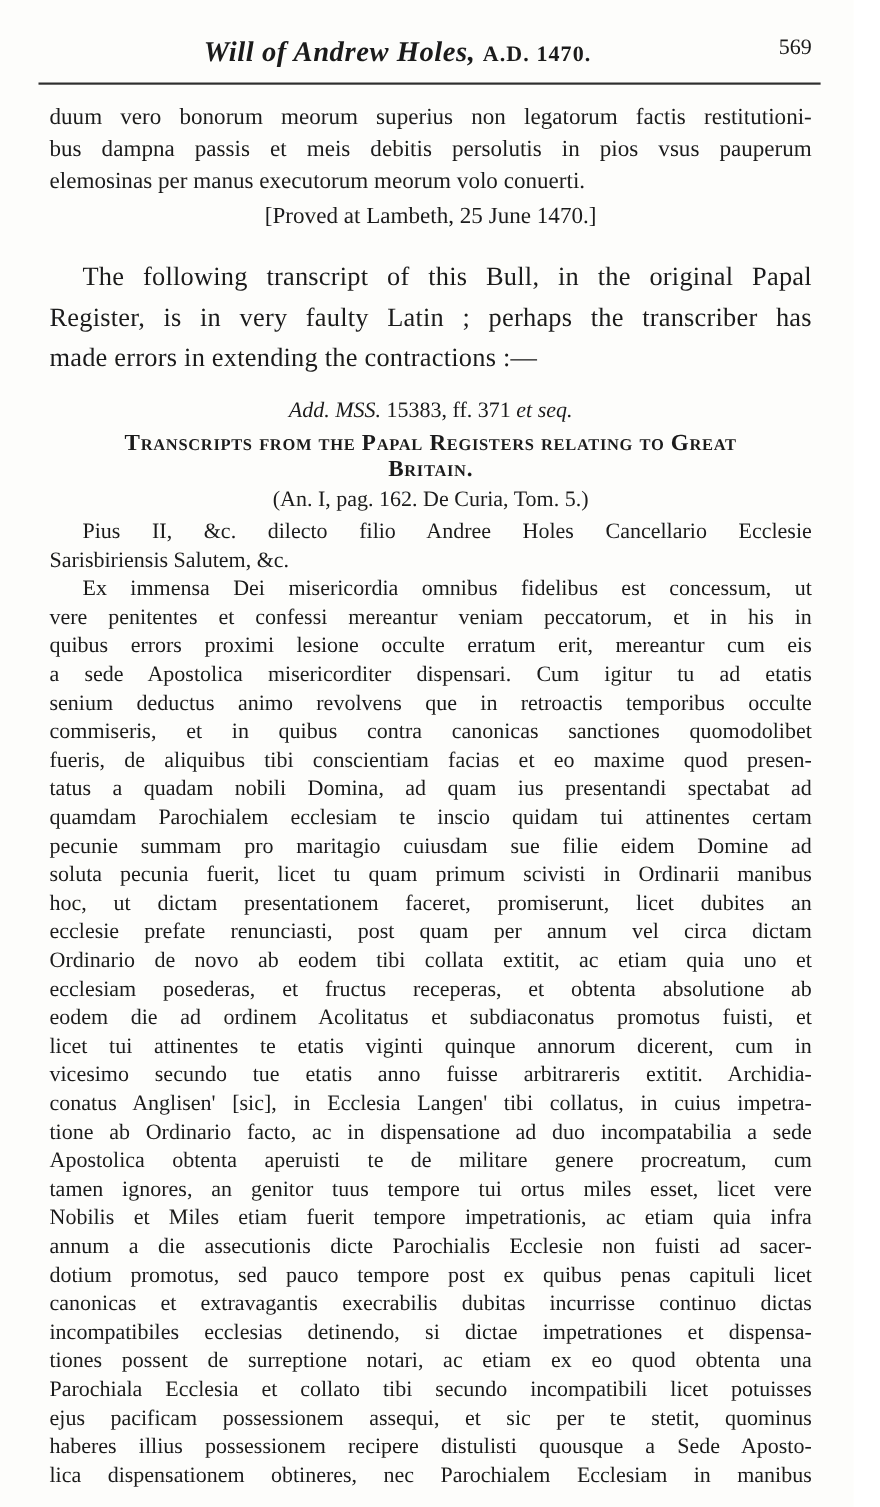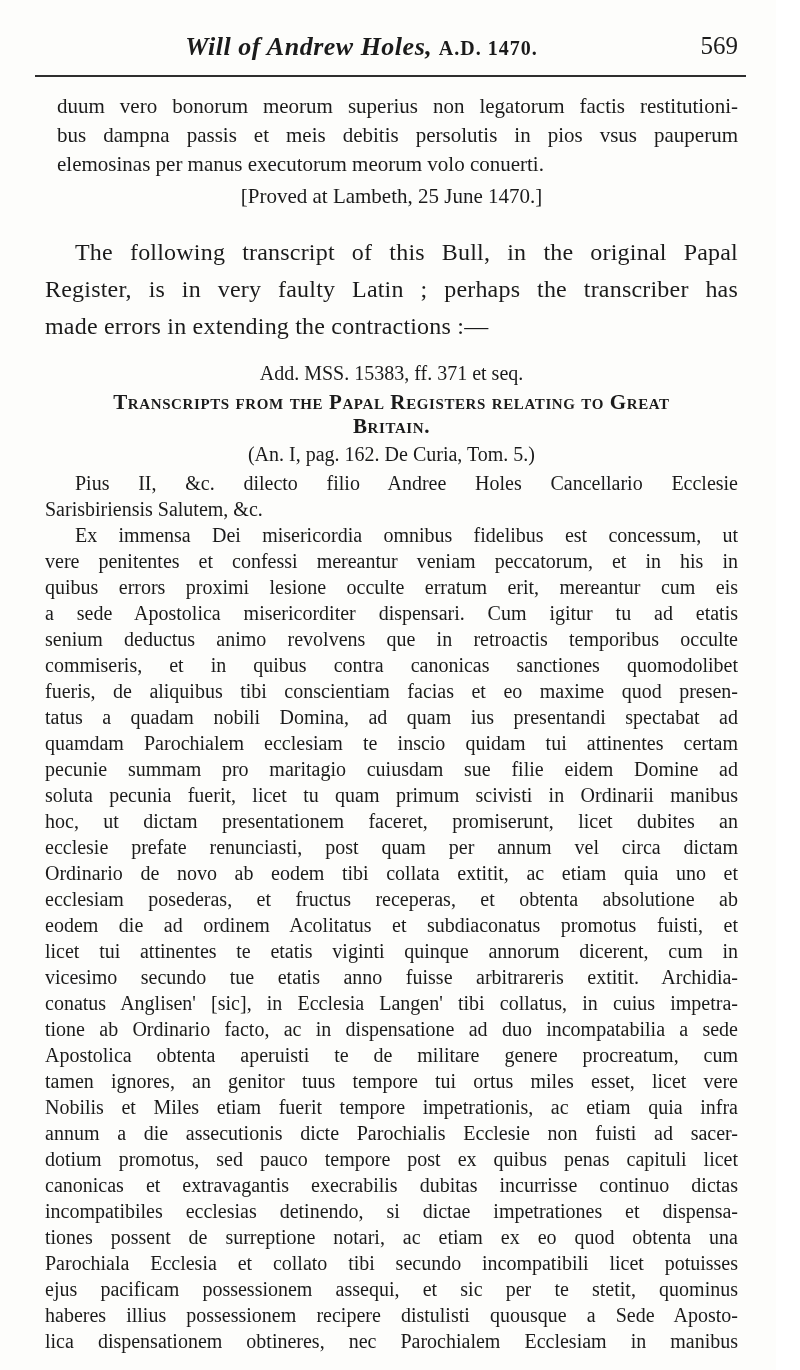--- a/index.html
+++ b/index.html
@@ -36,61 +36,60 @@
   }
   .t-caps {
     font-size: 20px;
     letter-spacing: 1px;
     font-weight: 600;
   }
   .folio {
     position: absolute;
     right: 0;
     top: 2px;
-    font-size: 25px;
+    font-size: 20px;
   }
   .rule {
     border-top: 2px solid #2e2e2e;
     margin: 9px -8px 0 -10px;
     height: 0;
   }
   
   .para .tline {
     text-align: justify;
     text-align-last: justify;
     white-space: normal;
   }
   .para.no-just-last .tline:last-child { text-align-last: left; }
   .para.indent-first .tline:first-child { text-indent: 30px; }
 
   .will-para {
     margin-top: 15px;
     font-size: 21px;
     line-height: 29px;
-    margin-left: 12px;
   }
   .proved {
     text-align: center;
     font-size: 21px;
     line-height: 29px;
     margin-top: 3px;
   }
   .intro-para {
     margin-top: 23px;
     font-size: 24px;
     line-height: 37px;
     letter-spacing: 0.2px;
   }
   .source-head {
     text-align: center;
     font-size: 20px;
     line-height: 25px;
     margin-top: 16px;
   }
-  .source-head .it { }
+  .source-head .it { font-style: italic; }
   .series-head {
     text-align: center;
     font-variant: small-caps;
     font-size: 21px;
     line-height: 24px;
     margin-top: 4px;
     letter-spacing: 0.6px;
     font-weight: bold;
   }
   .citation {

